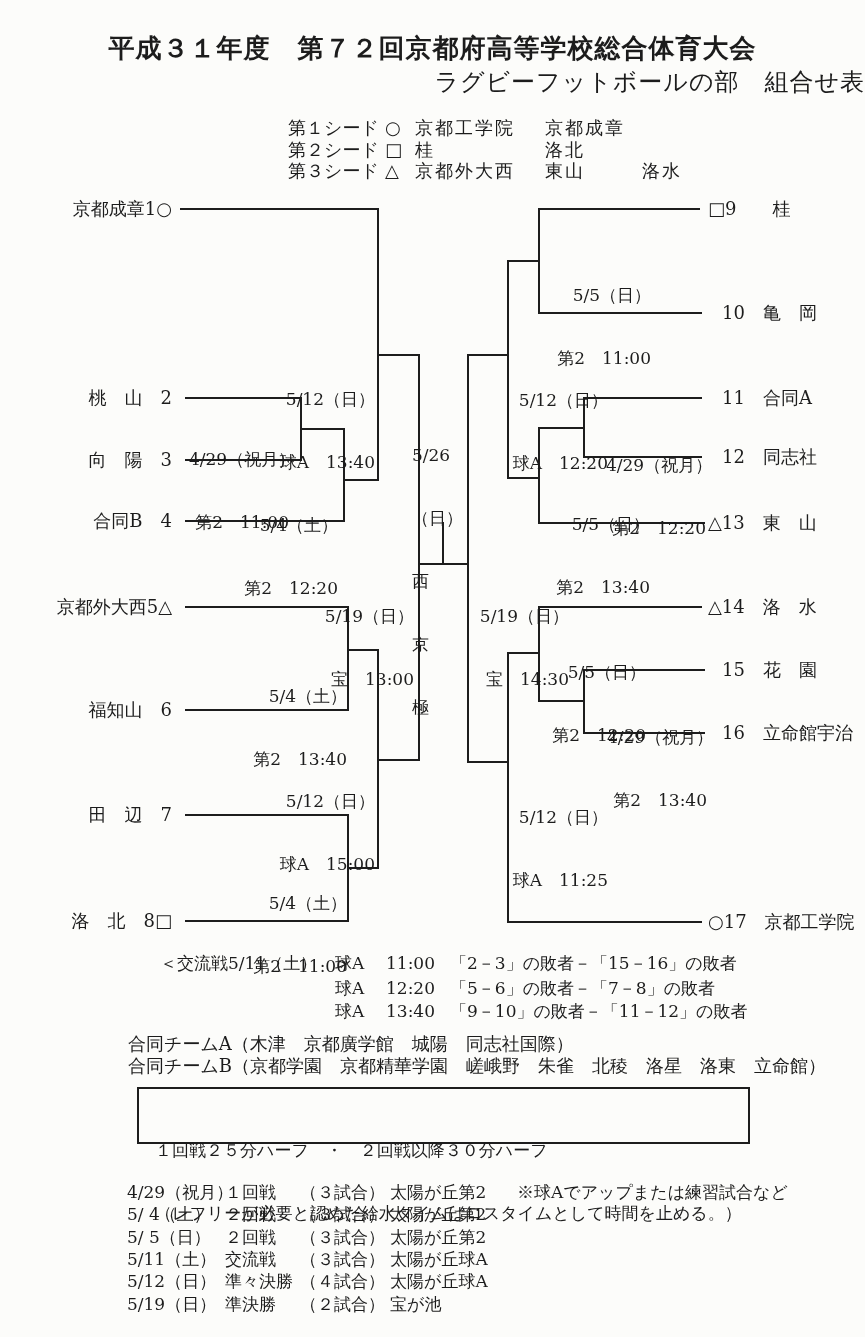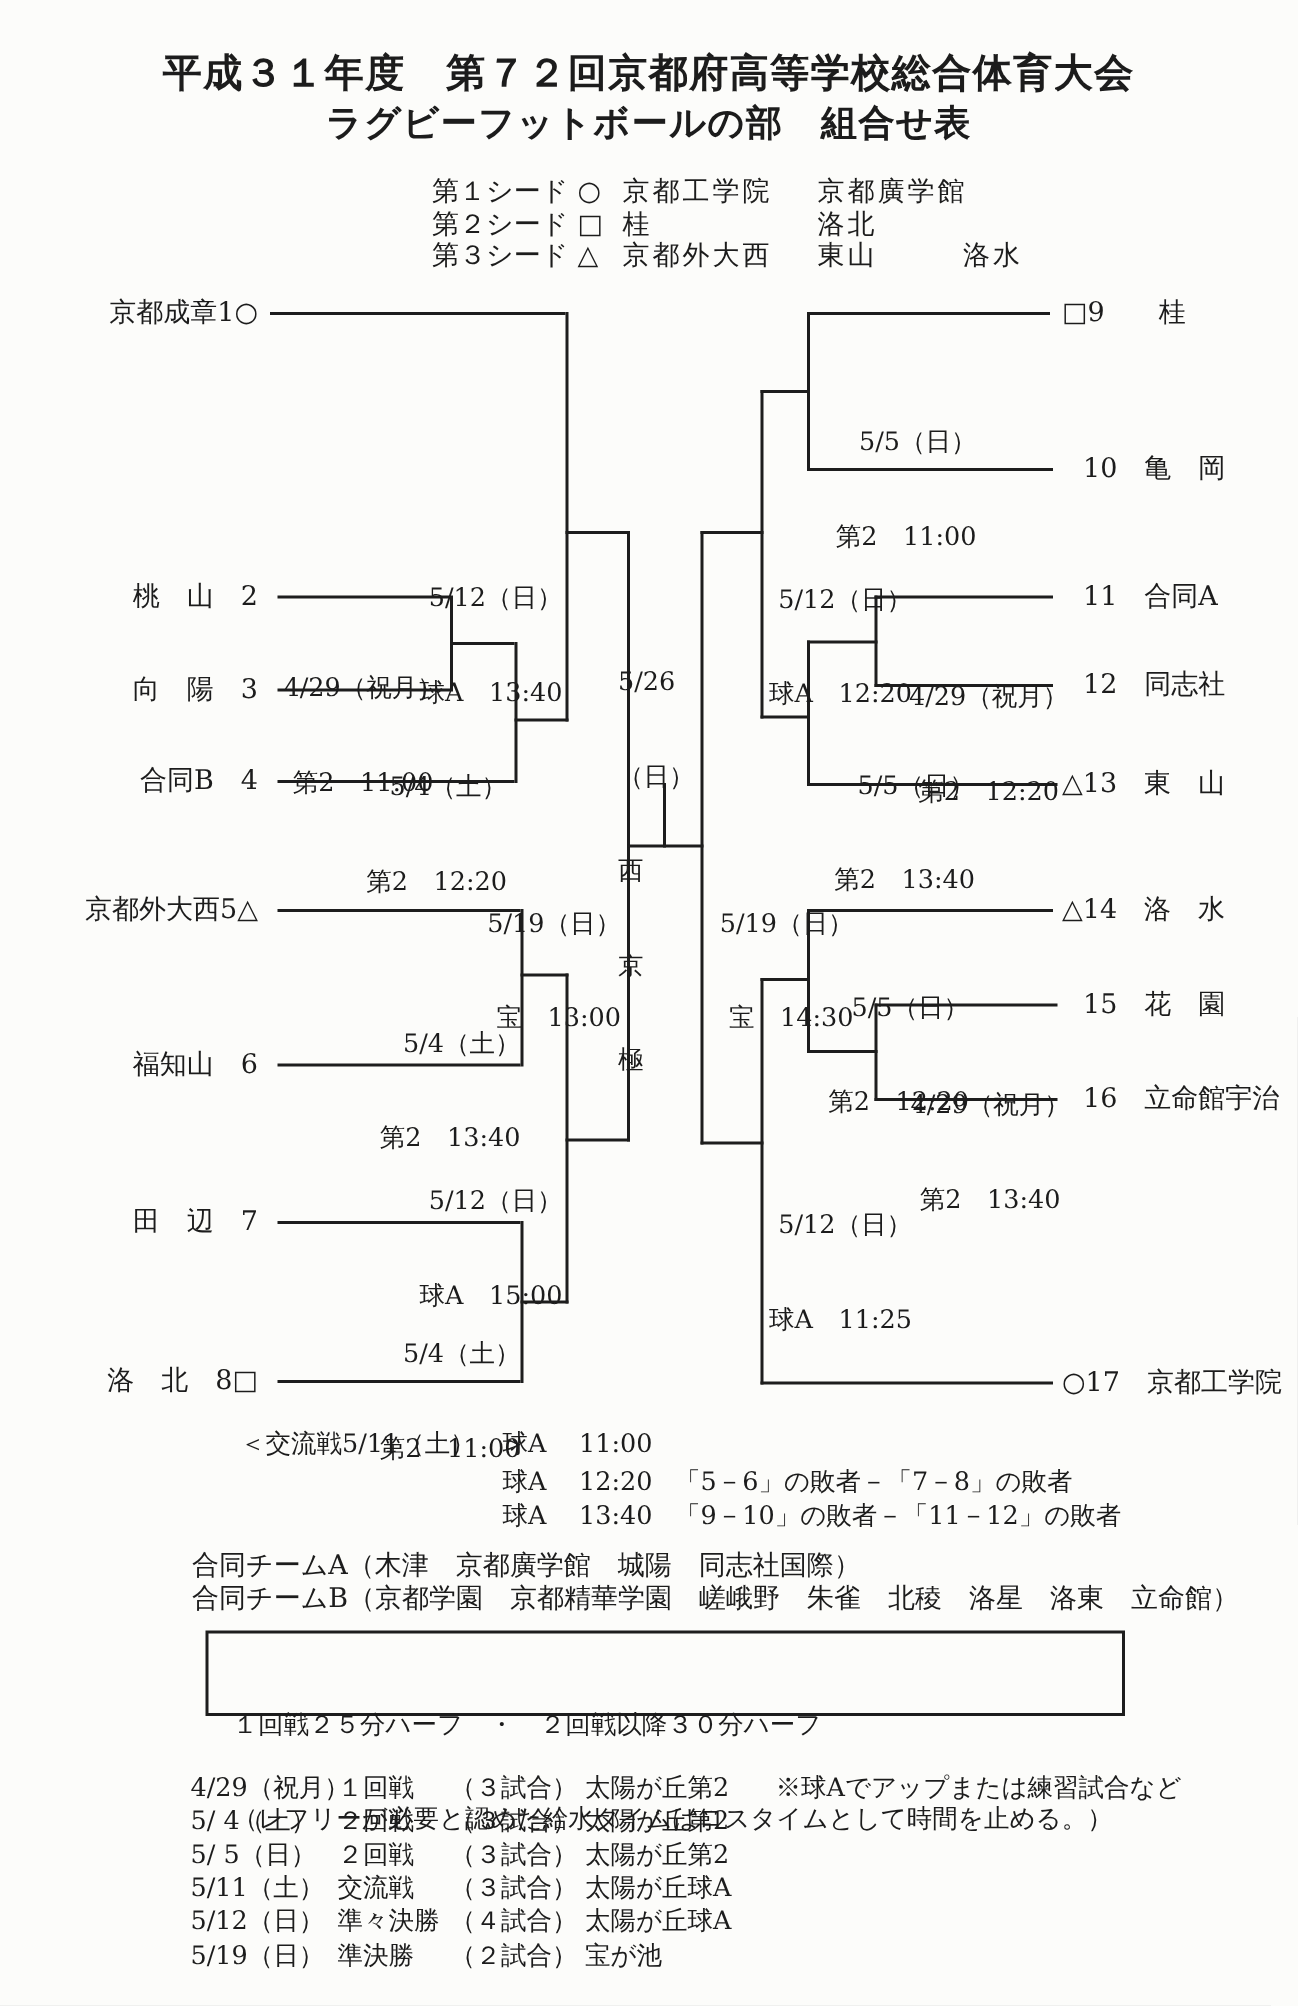--- a/index.html
+++ b/index.html
@@ -8,22 +8,22 @@
     background:#fcfcfa;color:#1c1c1c;overflow:hidden;
     font-family:"DejaVu Serif","Liberation Serif",serif;
   }
   
   .hl,.vl{position:absolute;background:#1d1d1d;}
   .hl{height:2px;}
   .vl{width:2px;}
   
   .title1{position:absolute;top:31px;left:0;width:100%;text-align:center;
     font-size:26px;font-weight:600;letter-spacing:1px;white-space:pre;}
-  .title2{position:absolute;top:66px;left:0;width:100%;text-align:center;
-    font-size:24px;font-weight:700;letter-spacing:1px;white-space:pre;}
+  .title2{position:absolute;top:66px;left:0;width:100%;text-align:right;
+    font-size:24px;font-weight:400;letter-spacing:1px;white-space:pre;}
   
   .seed-row{position:absolute;left:0;width:100%;height:22px;font-size:18px;line-height:20px;}
   .seed-row span{position:absolute;white-space:pre;}
   .s-label{left:288px;}
   .s-sym{left:385px;}
   .s-t1{left:415px;letter-spacing:2px;}
   .s-t2{left:545px;letter-spacing:2px;}
   .s-t3{left:642px;letter-spacing:2px;}
   
   .team{position:absolute;font-size:18px;line-height:18px;white-space:pre;transform:translateY(-50%);}
@@ -60,21 +60,21 @@
 
 <div class="page">
 
   <div class="title1">平成３１年度　第７２回京都府高等学校総合体育大会</div>
   <div class="title2">ラグビーフットボールの部　組合せ表</div>
 
   <div class="seed-row" style="top:118px">
     <span class="s-label">第１シード</span>
     <span class="s-sym">○</span>
     <span class="s-t1">京都工学院</span>
-    <span class="s-t2">京都廣学館</span>
+    <span class="s-t2">京都成章</span>
     <span class="s-t3"></span>
   </div>
   <div class="seed-row" style="top:140px">
     <span class="s-label">第２シード</span>
     <span class="s-sym">□</span>
     <span class="s-t1">桂</span>
     <span class="s-t2">洛北</span>
     <span class="s-t3"></span>
   </div>
   <div class="seed-row" style="top:161px">
@@ -221,20 +221,21 @@
     <div>（日）</div>
     <div>西</div>
     <div>京</div>
     <div>極</div>
   </div>
 
   <div class="ex-heading">＜交流戦5/11（土）　＞</div>
   <div class="ex-row" style="top:953px">
     <span class="ex-venue">球A</span>
     <span class="ex-time">11:00</span>
+    <span class="ex-desc">「2－3」の敗者－「15－16」の敗者</span>
   </div>
   <div class="ex-row" style="top:978px">
     <span class="ex-venue">球A</span>
     <span class="ex-time">12:20</span>
     <span class="ex-desc">「5－6」の敗者－「7－8」の敗者</span>
   </div>
   <div class="ex-row" style="top:1001px">
     <span class="ex-venue">球A</span>
     <span class="ex-time">13:40</span>
     <span class="ex-desc">「9－10」の敗者－「11－12」の敗者</span>

